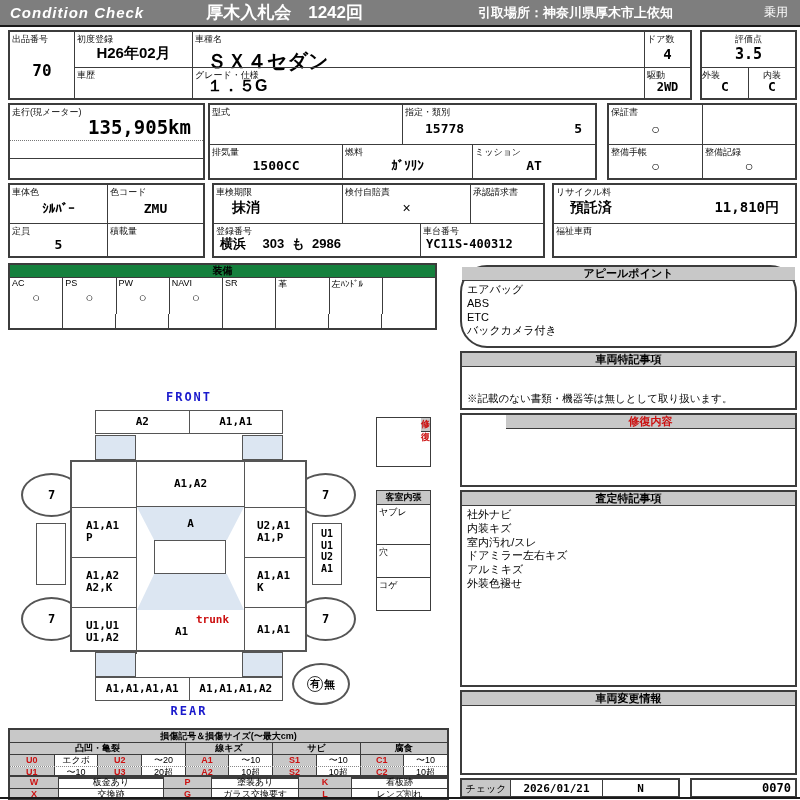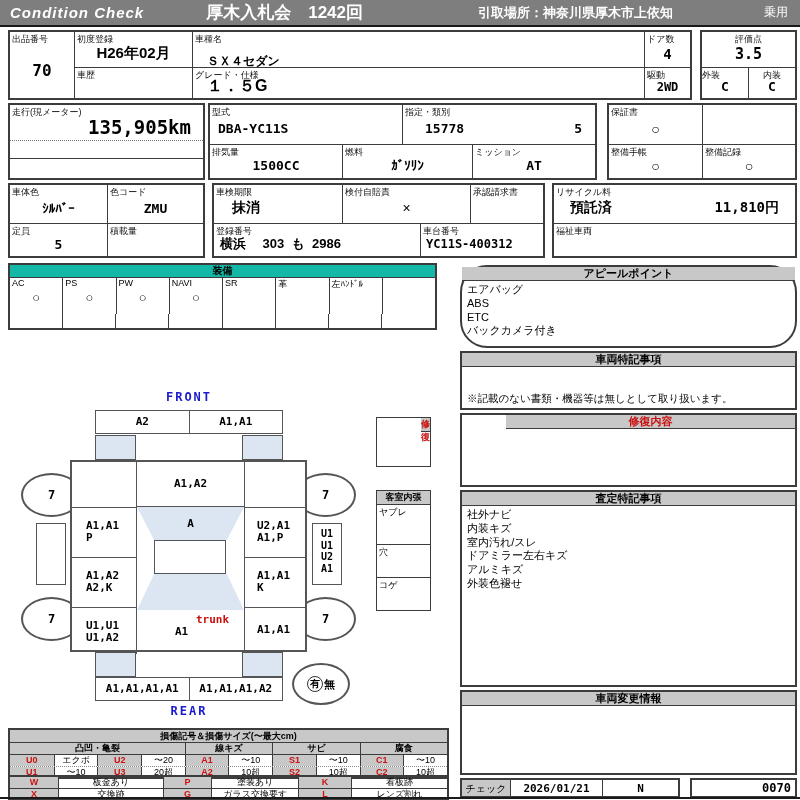--- a/index.html
+++ b/index.html
@@ -25,21 +25,21 @@
   .bl { border-left:1px solid #3c3c3c;text-decoration:underline; } .bt { border-top:1px solid #3c3c3c; } .bb { border-bottom:1px solid #3c3c3c; }
 
   
   .panel { position:absolute; left:460px; width:337px; border:2px solid #3c3c3c; background:#fff; }
   .panel-h { height:14px; background:#c8c8c8; border-bottom:1px solid #3c3c3c; text-align:center;
              font-size:11px; font-weight:bold; line-height:13px; }
   .panel-body { font-size:11px; padding:2px 5px; line-height:1.25; white-space:pre-line; }
 
   
   .equip { position:absolute; left:8px; top:263px; width:429px; border:2px solid #3c3c3c; }
-  .equip-title { height:13px; background:#14b8a6; border-bottom:1px solid #3c3c3c; text-align:center;
+  .equip-title { height:13px; background:#15803d; border-bottom:1px solid #3c3c3c; text-align:center;
                  font-size:10px; font-weight:bold; line-height:12px; }
   .equip-row { display:flex; height:36px; }
   .equip-row2 { display:flex; height:14px; width:87.5%; border-right:1px solid #3c3c3c; }
   .equip-cell { flex:1; position:relative; }
   .equip-cell + .equip-cell { border-left:1px solid #3c3c3c; }
   .equip-lbl { position:absolute; top:0; left:2px; font-size:9px; }
   .equip-val { position:absolute; top:12px; left:0; right:0; text-align:center; font-size:13px; }
 
   
   .diagram { position:absolute; left:0; top:388px; width:460px; height:334px; }
@@ -108,21 +108,21 @@
     </div>
     <div class="cell bl" style="left:64px; top:0; width:118px; height:35px;">
       <span class="lbl">初度登録</span>
       <div class="val" style="top:8px; font-size:15px;">H26年02月</div>
     </div>
     <div class="cell bl bt" style="left:64px; top:35px; width:118px; height:31px;">
       <span class="lbl">車歴</span>
     </div>
     <div class="cell bl" style="left:182px; top:0; width:452px; height:35px;">
       <span class="lbl">車種名</span>
-      <div class="val left" style="top:24px; font-size:12px;">ＳＸ４セダン</div>
+      <div class="val left" style="top:24px; font-size:20px;">ＳＸ４セダン</div>
     </div>
     <div class="cell bl bt" style="left:182px; top:35px; width:452px; height:31px;">
       <span class="lbl">グレード・仕様</span>
       <div class="val left" style="top:7px; font-size:16px;">１．５G</div>
     </div>
     <div class="cell bl" style="left:634px; top:0; width:46px; height:35px;">
       <span class="lbl">ドア数</span>
       <div class="val mono" style="top:8px;">4</div>
     </div>
     <div class="cell bl bt" style="left:634px; top:35px; width:46px; height:31px;">
@@ -150,21 +150,20 @@
     <div class="cell" style="left:0; top:0; width:193px; height:36px; border-bottom:1px dotted #777;">
       <span class="lbl">走行(現メーター)</span>
       <div class="val mono" style="top:8px; font-size:19px; justify-content:flex-end; padding-right:12px;">135,905km</div>
     </div>
     <div class="cell bb" style="left:0; top:36px; width:193px; height:18px;"></div>
   </div>
 
   <div class="box" style="left:208px; top:103px; width:389px; height:77px;">
     <div class="cell" style="left:0; top:0; width:192px; height:39px;">
       <span class="lbl">型式</span>
-      <div class="val left mono" style="top:8px; font-size:13px; padding-left:8px;">DBA-YC11S</div>
     </div>
     <div class="cell bl" style="left:192px; top:0; width:193px; height:39px;">
       <span class="lbl">指定・類別</span>
       <div class="val mono" style="top:8px; font-size:13px; justify-content:flex-start;">
         <span style="margin-left:22px;">15778</span>
         <span style="margin-left:110px;">5</span>
       </div>
     </div>
     <div class="cell bt" style="left:0; top:39px; width:132px; height:34px;">
       <span class="lbl">排気量</span>

